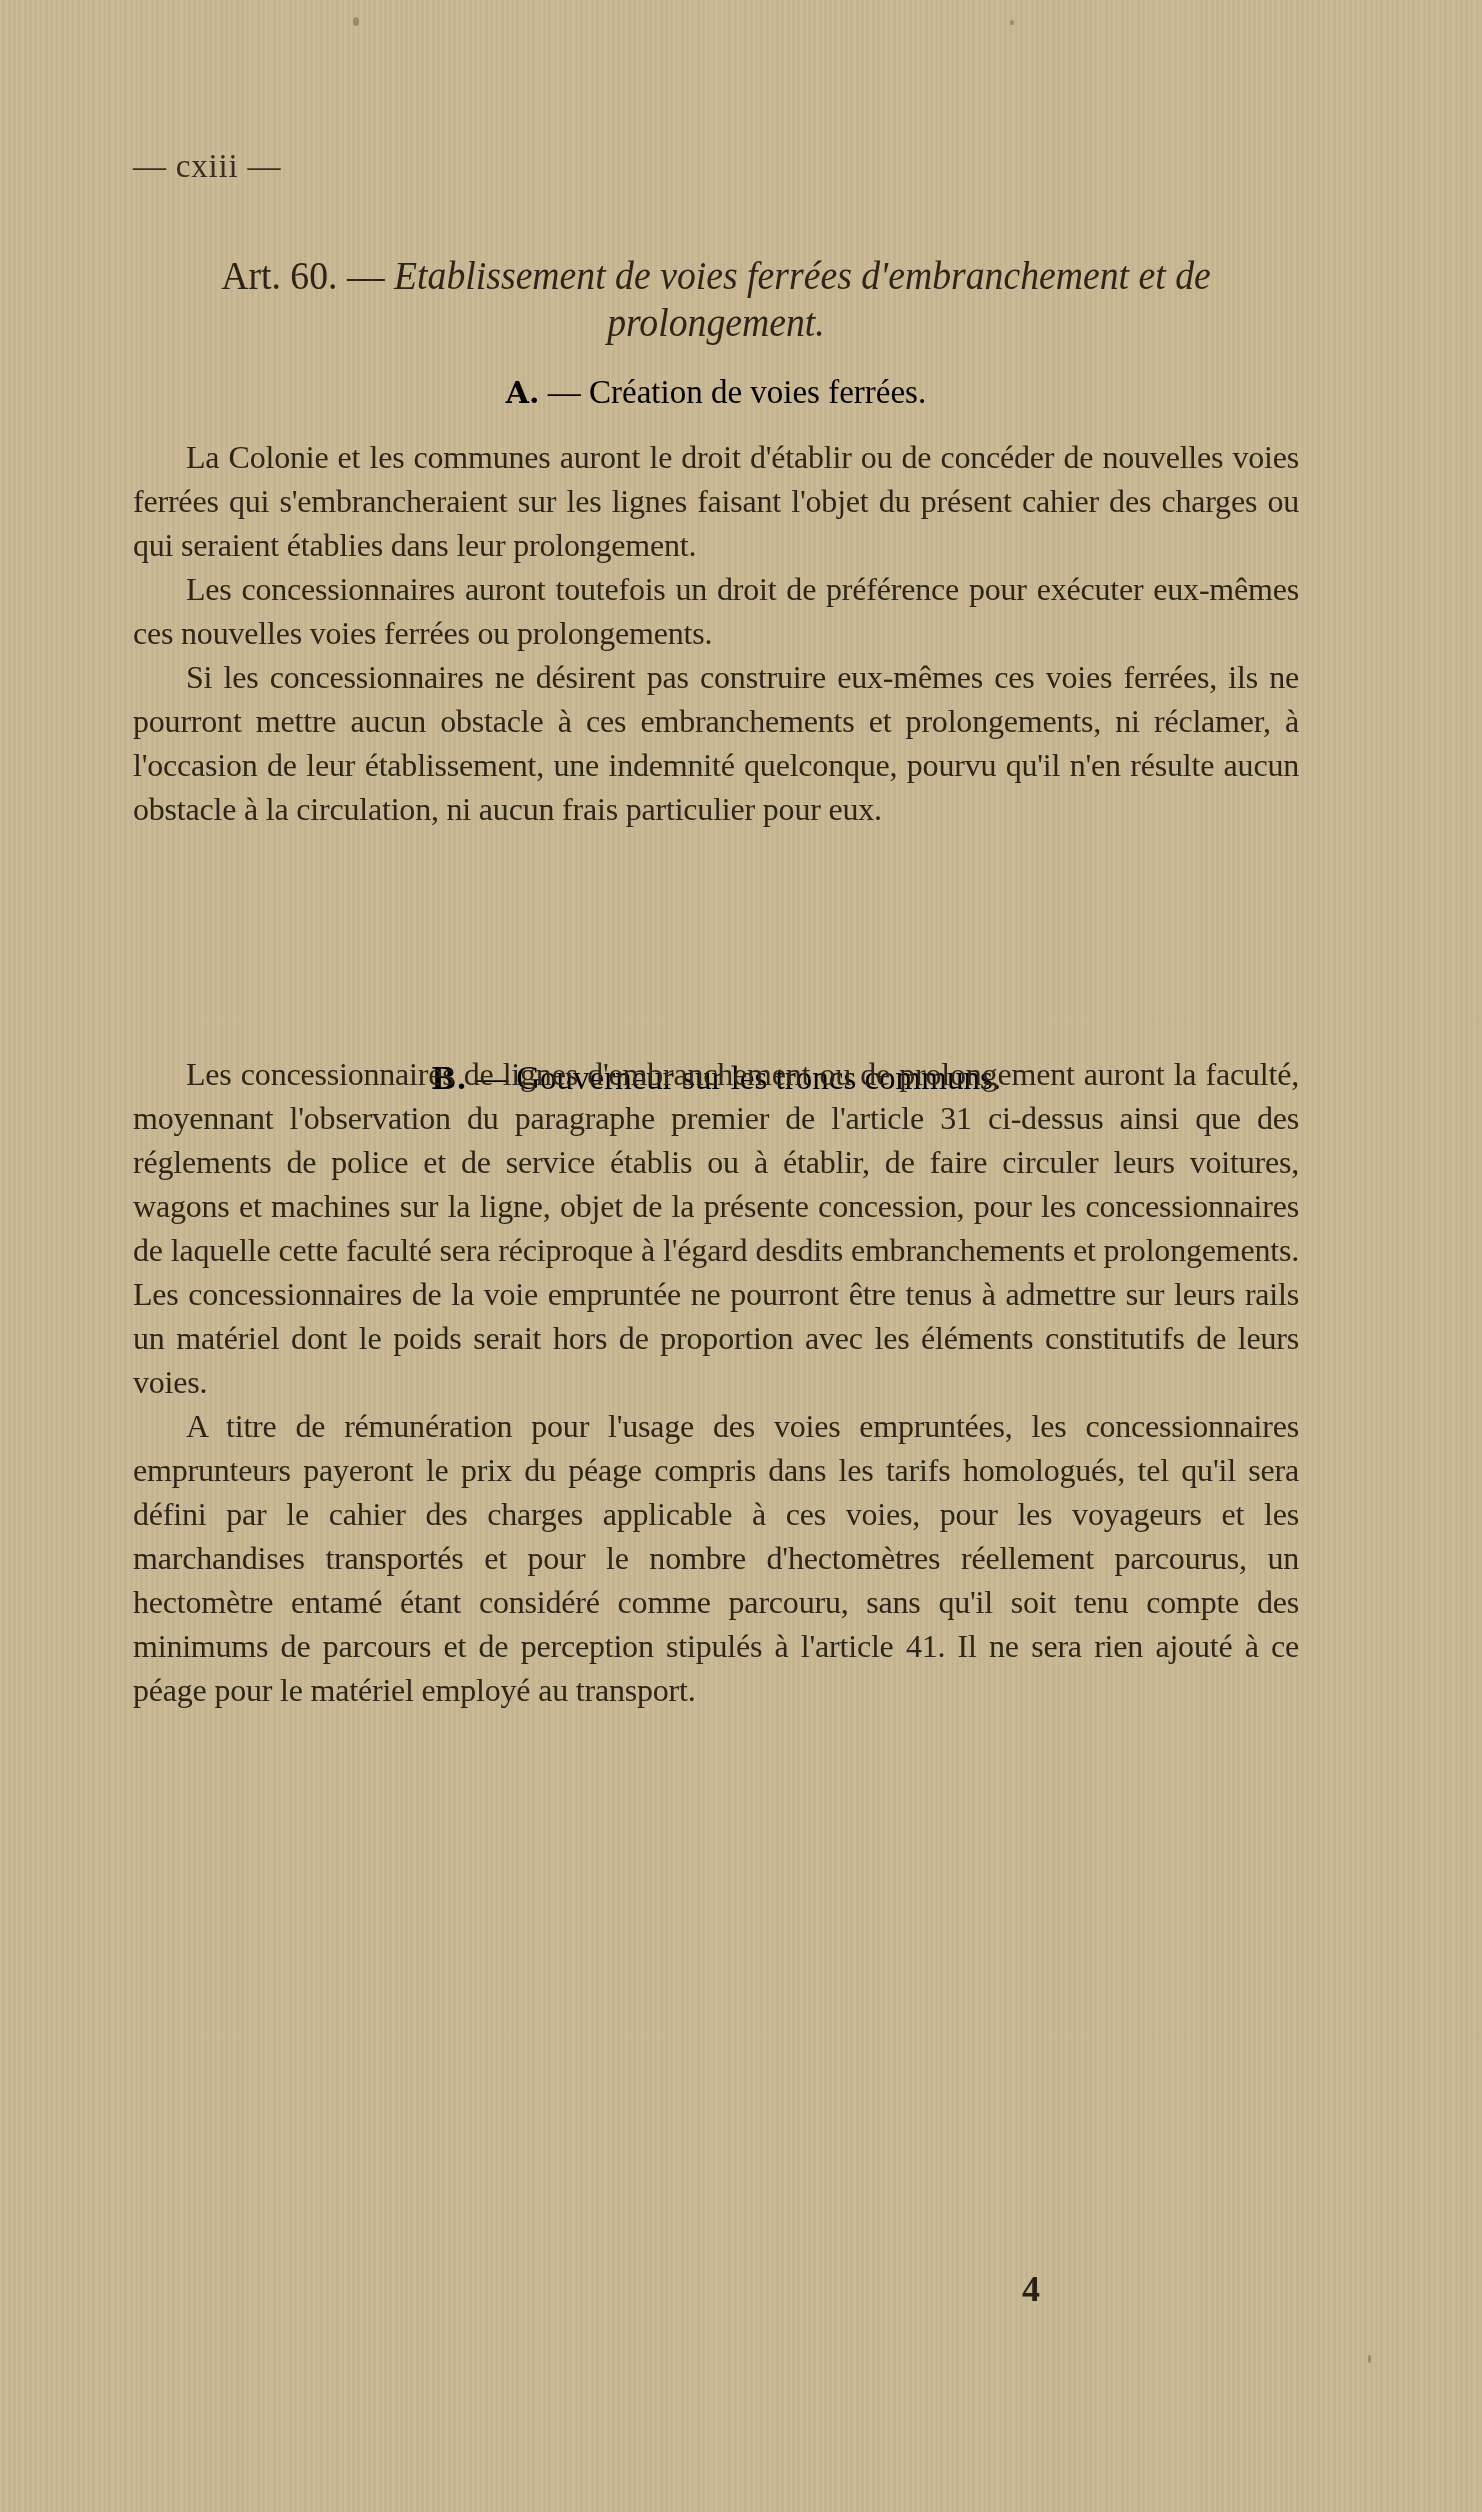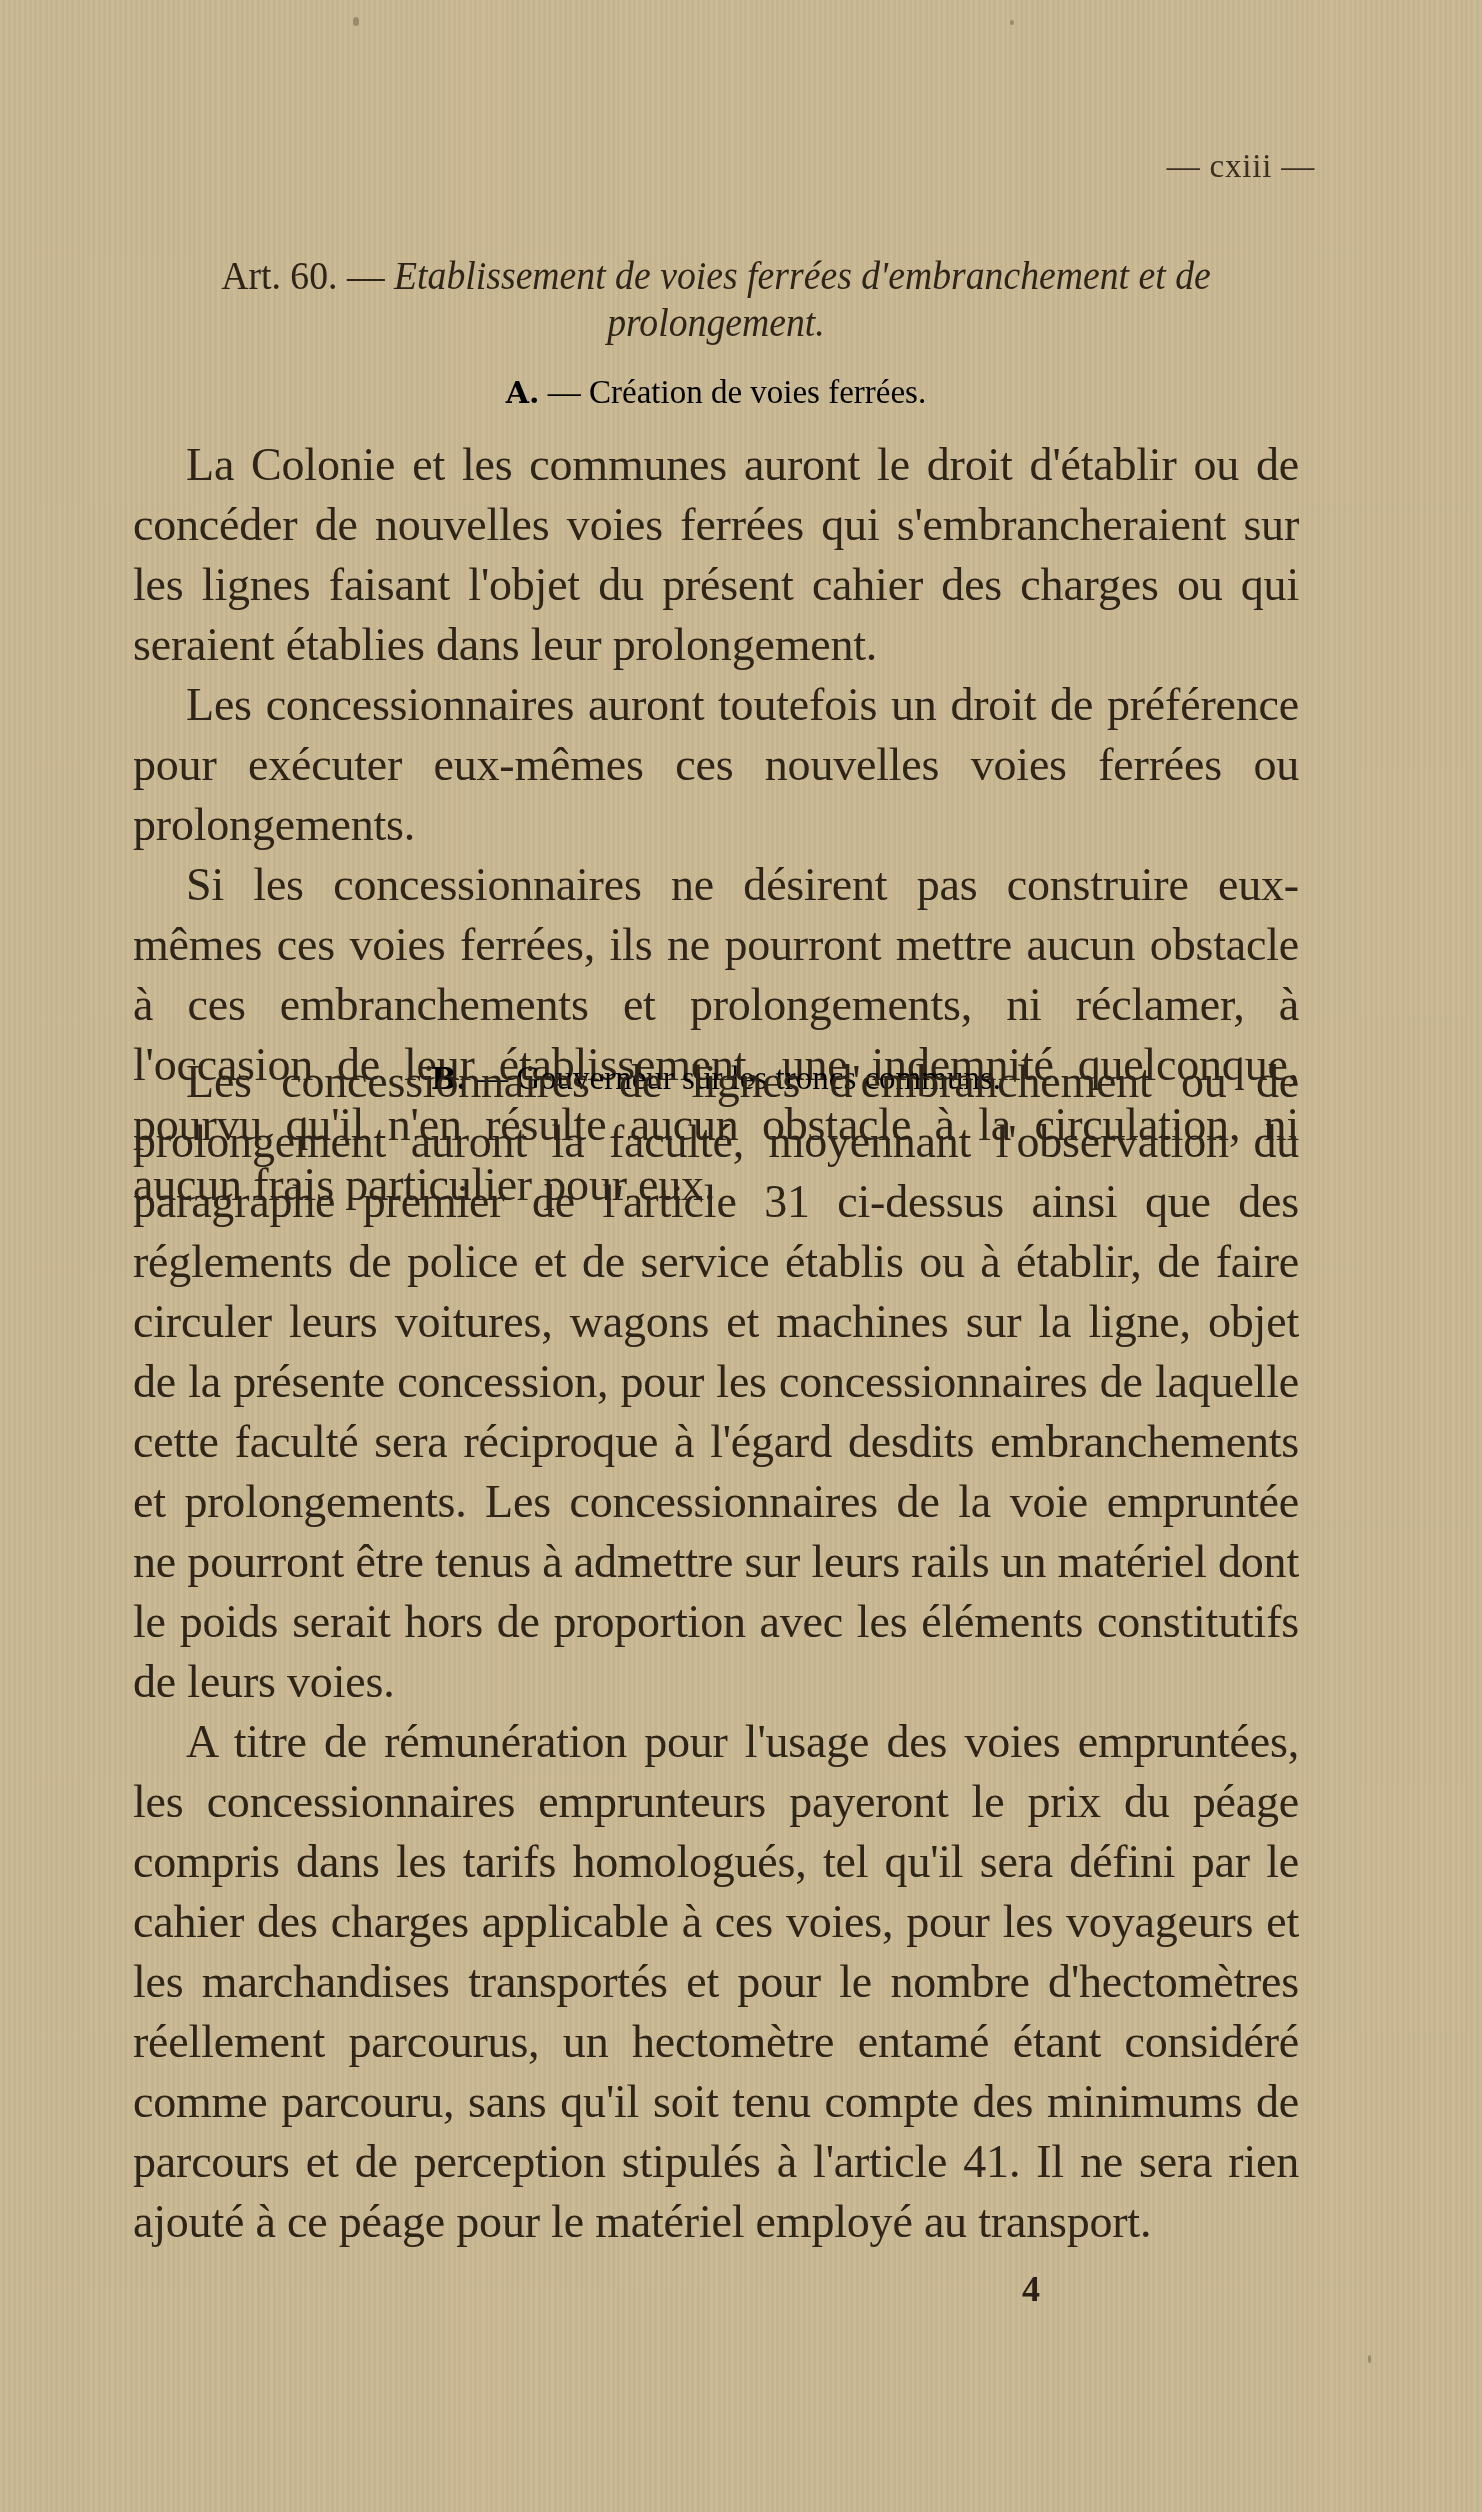--- a/index.html
+++ b/index.html
@@ -16,23 +16,23 @@
   }
   .page {
     position: absolute;
     left: 133px;
     top: 0;
     width: 1166px;
   }
   .running-head {
     position: absolute;
     top: 148px;
-    left: 16px;
+    left: 0;
     width: 1166px;
-    text-align: right;
+    text-align: left;
     font-size: 33px;
     letter-spacing: 0.8px;
     color: #3a2f22;
   }
   .art-title {
     position: absolute;
     top: 252px;
     left: 0;
     width: 1166px;
     font-size: 41px;
@@ -51,22 +51,22 @@
     font-size: 33px;
     color: #000000;
   }
   .section-head .letter { font-weight: bold; font-family: "DejaVu Serif", serif; font-size: 30px; }
   .section-a { top: 374px; }
   .section-b { top: 1060px; }
   .body-block {
     position: absolute;
     left: 0;
     width: 1166px;
-    font-size: 46px;
-    line-height: 60px;
+    font-size: 32px;
+    line-height: 44px;
     text-align: justify;
     text-align-last: left;
   }
   .body-block p {
     margin: 0;
     text-indent: 53px;
     text-align: justify;
     hyphens: none;
   }
   .block-a { top: 435px; }

